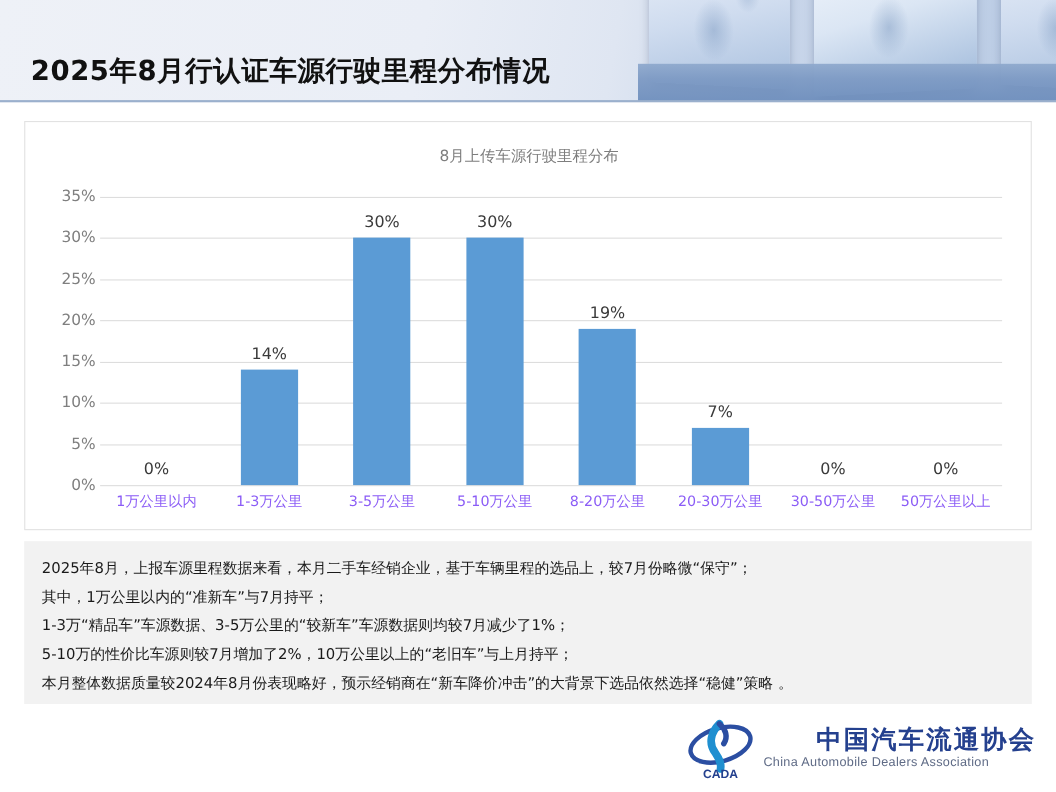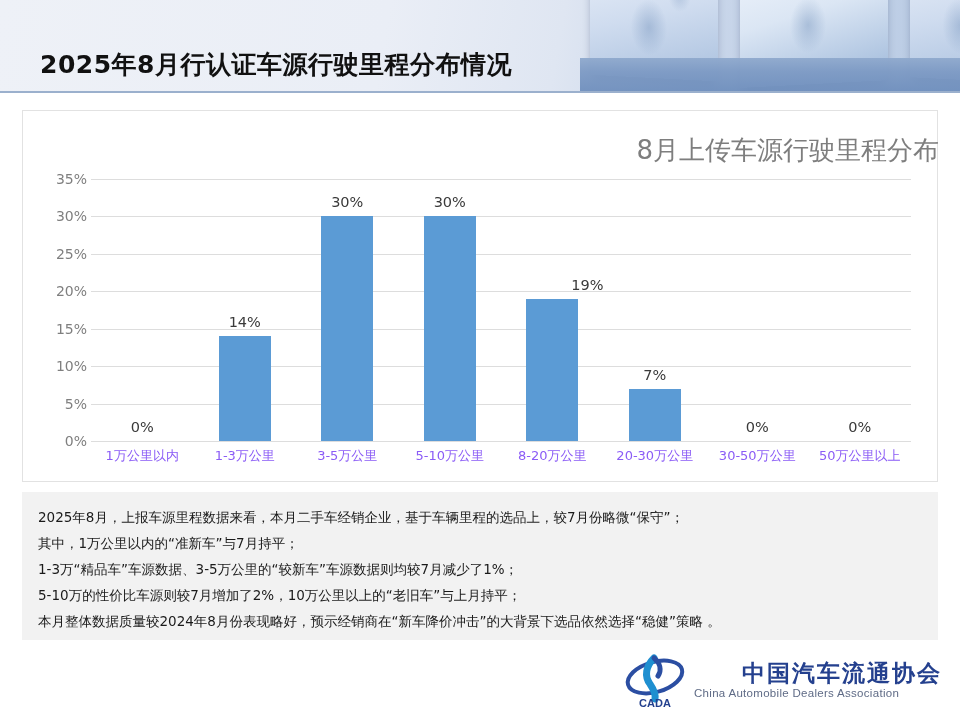--- a/index.html
+++ b/index.html
@@ -57,21 +57,20 @@
   }
   .header-title {
     position: absolute;
     left: 28px; top: 48px;
     font-size: 25px;
     font-weight: bold;
     color: #111111;
     letter-spacing: .5px;
     white-space: nowrap;
     font-family: "DejaVu Sans", "Liberation Sans", sans-serif;
-    margin-left: 12px;
   }
   .header-rule {
     position: absolute;
     left: 0; top: 91px;
     width: 960px; height: 2px;
     background: #9bb0cd;
   }
 
   
   .chart-panel {
@@ -79,22 +78,22 @@
     left: 22px; top: 110px;
     width: 916px; height: 372px;
     background: #ffffff;
     border: 1px solid #e2e2e2;
     box-sizing: border-box;
   }
   .chart-title {
     position: absolute;
     left: 0; top: 22px;
     width: 916px;
-    text-align: right;
-    font-size: 26px;
+    text-align: center;
+    font-size: 14px;
     color: #7e7e7e;
     font-family: "DejaVu Sans", "Liberation Sans", sans-serif;
   }
 
   .plot {
     position: absolute;
     left: 68px; top: 68px;
     width: 820px; height: 262px;
   }
   .gridline {
@@ -253,21 +252,21 @@
         <div class="bar-slot">
           <div class="bar" style="height: 224.571px; background: rgb(91, 155, 213);"></div>
           <div class="bar-label" style="bottom: 230.571px;">30%</div>
         </div>
         <div class="bar-slot">
           <div class="bar" style="height: 224.571px; background: rgb(91, 155, 213);"></div>
           <div class="bar-label" style="bottom: 230.571px;">30%</div>
         </div>
         <div class="bar-slot">
           <div class="bar" style="height: 142.229px; background: rgb(91, 155, 213);"></div>
-          <div class="bar-label" style="bottom: 148.229px; text-align: right;">19%</div>
+          <div class="bar-label" style="bottom: 148.229px;">19%</div>
         </div>
         <div class="bar-slot">
           <div class="bar" style="height: 52.4px; background: rgb(91, 155, 213);"></div>
           <div class="bar-label" style="bottom: 58.4px;">7%</div>
         </div>
         <div class="bar-slot">
           <div class="bar-label" style="bottom: 6px;">0%</div>
         </div>
         <div class="bar-slot">
           <div class="bar-label" style="bottom: 6px;">0%</div>

